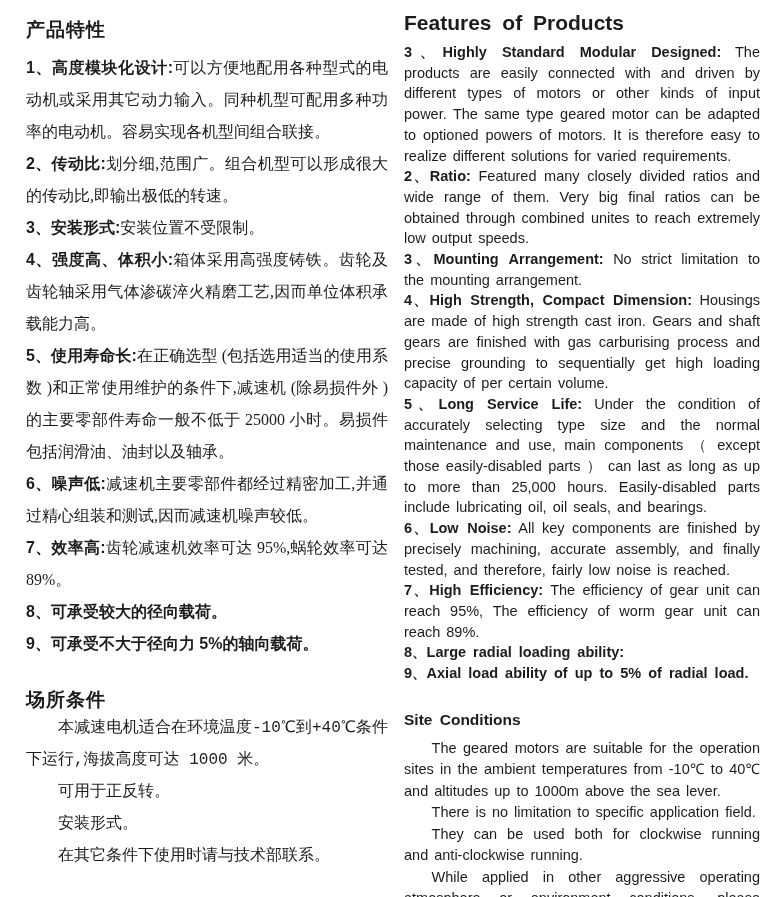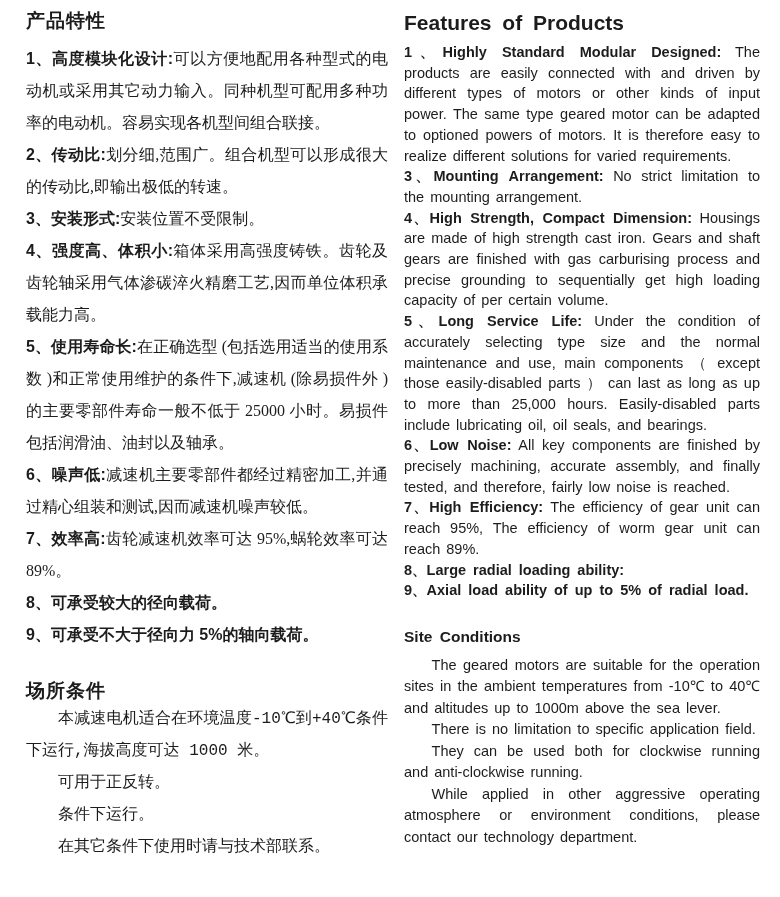--- a/index.html
+++ b/index.html
@@ -19,21 +19,21 @@
     width: 780px;
     height: 897px;
     background: #ffffff;
     overflow: hidden;
   }
 
   
   .col-left {
     position: absolute;
     left: 26px;
-    top: 9px;
+    top: 18px;
     width: 362px;
   }
   .cn-title {
     font-family: "Liberation Sans", "DejaVu Sans", sans-serif;
     font-weight: 700;
     font-size: 19px;
     line-height: 24px;
     margin: 0 0 10px 0;
     letter-spacing: 1px;
   }
@@ -125,28 +125,29 @@
     <p class="cn-item"><strong class="cn-label">4、强度高、体积小:</strong><span>箱体采用高强度铸铁。齿轮及齿轮轴采用气体渗碳淬火精磨工艺,因而单位体积承载能力高。</span></p>
     <p class="cn-item"><strong class="cn-label">5、使用寿命长:</strong><span>在正确选型 (包括选用适当的使用系数 )和正常使用维护的条件下,减速机 (除易损件外 )的主要零部件寿命一般不低于 25000 小时。易损件包括润滑油、油封以及轴承。</span></p>
     <p class="cn-item"><strong class="cn-label">6、噪声低:</strong><span>减速机主要零部件都经过精密加工,并通过精心组装和测试,因而减速机噪声较低。</span></p>
     <p class="cn-item"><strong class="cn-label">7、效率高:</strong><span>齿轮减速机效率可达 95%,蜗轮效率可达 89%。</span></p>
     <p class="cn-item"><strong class="cn-label">8、可承受较大的径向载荷。</strong><span></span></p>
     <p class="cn-item"><strong class="cn-label">9、可承受不大于径向力 5%的轴向载荷。</strong><span></span></p>
 
     <h2 class="cn-site-title">场所条件</h2>
     <p class="cn-par">本减速电机适合在环境温度-10℃到+40℃条件下运行,海拔高度可达 1000 米。</p>
     <p class="cn-par">可用于正反转。</p>
-    <p class="cn-par">条件下运行。</p>
+    <p class="cn-par">安装形式。</p>
     <p class="cn-par">在其它条件下使用时请与技术部联系。</p>
   </div>
 
   <div class="col-right">
     <h2 class="en-title">Features of Products</h2>
 
-    <p class="en-item"><strong class="en-label">1、Highly Standard Modular Designed:</strong><span> The products are easily connected with and driven by different types of motors or other kinds of input power. The same type geared motor can be adapted to optioned powers of motors. It is therefore easy to realize different solutions for varied requirements.</span></p>
+    <p class="en-item"><strong class="en-label">3、Highly Standard Modular Designed:</strong><span> The products are easily connected with and driven by different types of motors or other kinds of input power. The same type geared motor can be adapted to optioned powers of motors. It is therefore easy to realize different solutions for varied requirements.</span></p>
+    <p class="en-item"><strong class="en-label">2、Ratio:</strong><span> Featured many closely divided ratios and wide range of them. Very big final ratios can be obtained through combined unites to reach extremely low output speeds.</span></p>
     <p class="en-item"><strong class="en-label">3、Mounting Arrangement:</strong><span> No strict limitation to the mounting arrangement.</span></p>
     <p class="en-item"><strong class="en-label">4、High Strength, Compact Dimension:</strong><span> Housings are made of high strength cast iron. Gears and shaft gears are finished with gas carburising process and precise grounding to sequentially get high loading capacity of per certain volume.</span></p>
     <p class="en-item"><strong class="en-label">5、Long Service Life:</strong><span> Under the condition of accurately selecting type size and the normal maintenance and use, main components （ except those easily-disabled parts ） can last as long as up to more than 25,000 hours. Easily-disabled parts include lubricating oil, oil seals, and bearings.</span></p>
     <p class="en-item"><strong class="en-label">6、Low Noise:</strong><span> All key components are finished by precisely machining, accurate assembly, and finally tested, and therefore, fairly low noise is reached.</span></p>
     <p class="en-item"><strong class="en-label">7、High Efficiency:</strong><span> The efficiency of gear unit can reach 95%, The efficiency of worm gear unit can reach 89%.</span></p>
     <p class="en-item"><strong class="en-label">8、Large radial loading ability:</strong><span></span></p>
     <p class="en-item"><strong class="en-label">9、Axial load ability of up to 5% of radial load.</strong><span></span></p>
 
     <h3 class="en-site-title">Site Conditions</h3>
     <p class="en-par">The geared motors are suitable for the operation sites in the ambient temperatures from -10℃ to 40℃ and altitudes up to 1000m above the sea lever.</p>

